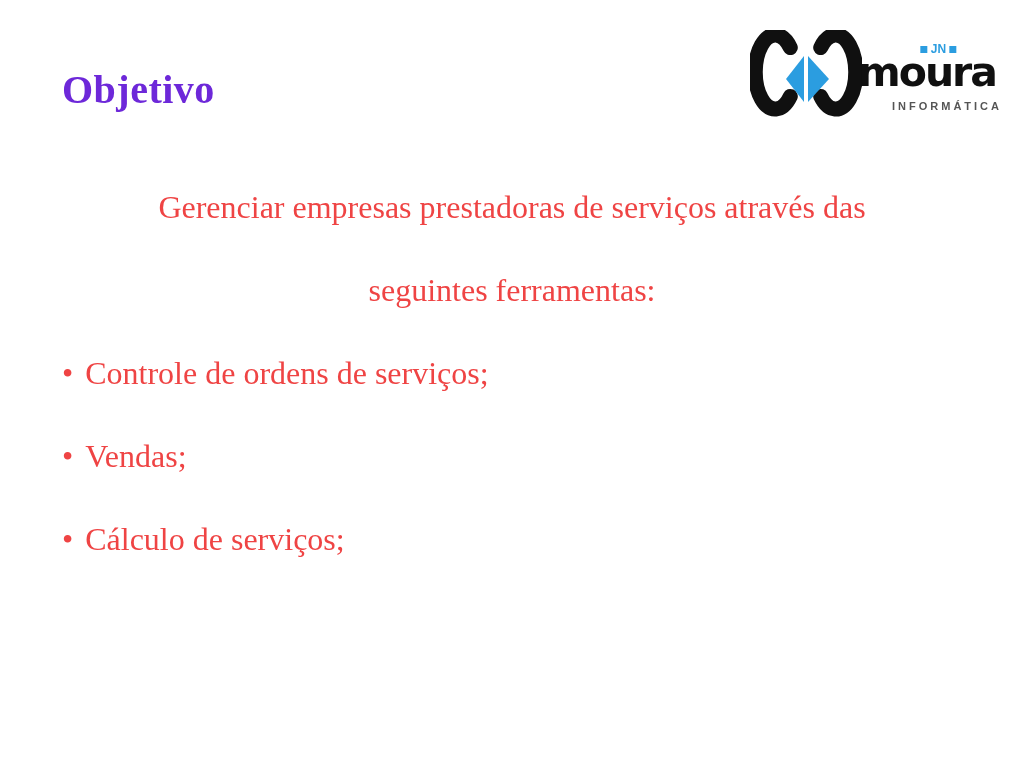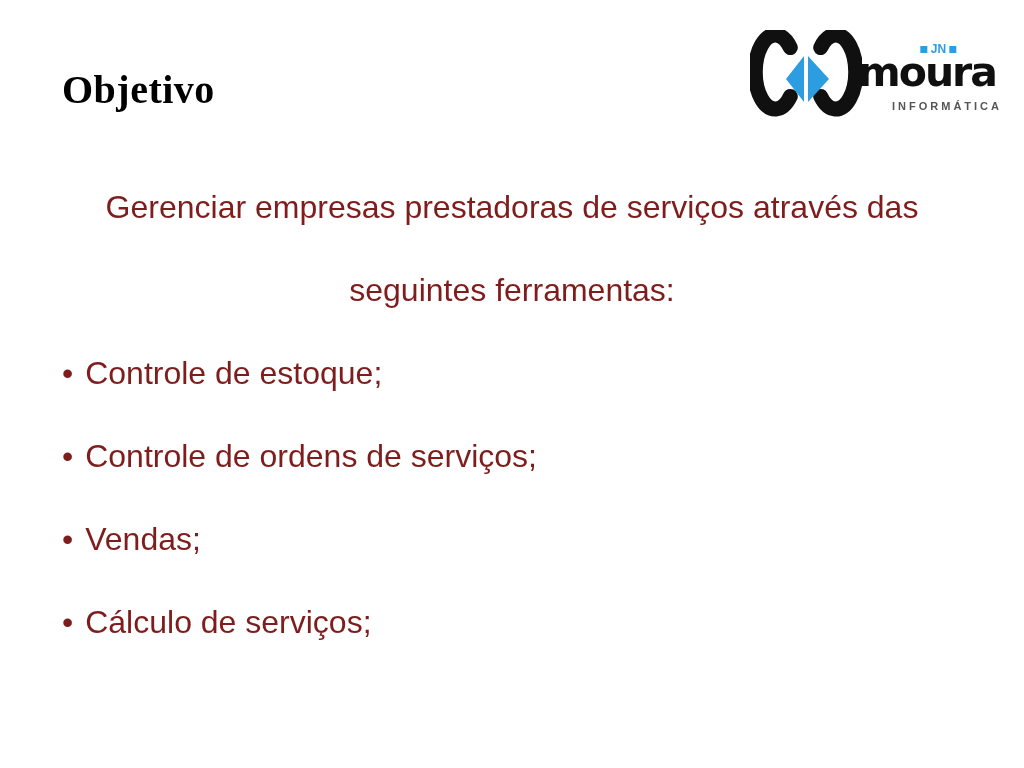--- a/index.html
+++ b/index.html
@@ -10,21 +10,21 @@
 
   
   .title {
     position: absolute;
     left: 62px;
     top: 70px;
     font-family: "Liberation Serif", serif;
     font-weight: bold;
     font-size: 40px;
     line-height: 1;
-    color: #000000;
+    color: #6d28d9;
     letter-spacing: 0.5px;
   }
 
   
   .logo {
     position: absolute;
     left: 750px;
     top: 28px;
     width: 254px;
     height: 94px;
@@ -73,21 +73,22 @@
     white-space: nowrap;
   }
 
   
   .body-text {
     position: absolute;
     left: 0;
     right: 0;
     top: 166px;
     font-size: 32px;
-    color: #7f1d1d;
+    color: #ef4444;
+    font-family: Liberation Serif, serif;
   }
   .line { height: 83px; line-height: 83px; white-space: nowrap; }
   .intro-line { text-align: center; }
   .bullet-line { margin-left: 62px; text-align: left; }
   .bullet-glyph { display: inline-block; margin-right: 12px; }
 </style>
 </head>
 <body>
 
 <div class="slide">
@@ -114,23 +115,20 @@
     </div>
 
     <div class="logo-subtitle">INFORMÁTICA</div>
   </div>
 
   <div class="body-text">
     <div class="line intro-line">Gerenciar empresas prestadoras de serviços através das</div>
     <div class="line intro-line">seguintes ferramentas:</div>
 
     <div class="line bullet-line">
-      <span class="bullet-glyph">•</span><span>Controle de estoque;</span>
-    </div>
-    <div class="line bullet-line">
       <span class="bullet-glyph">•</span><span>Controle de ordens de serviços;</span>
     </div>
     <div class="line bullet-line">
       <span class="bullet-glyph">•</span><span>Vendas;</span>
     </div>
     <div class="line bullet-line">
       <span class="bullet-glyph">•</span><span>Cálculo de serviços;</span>
     </div>
   </div>
 

